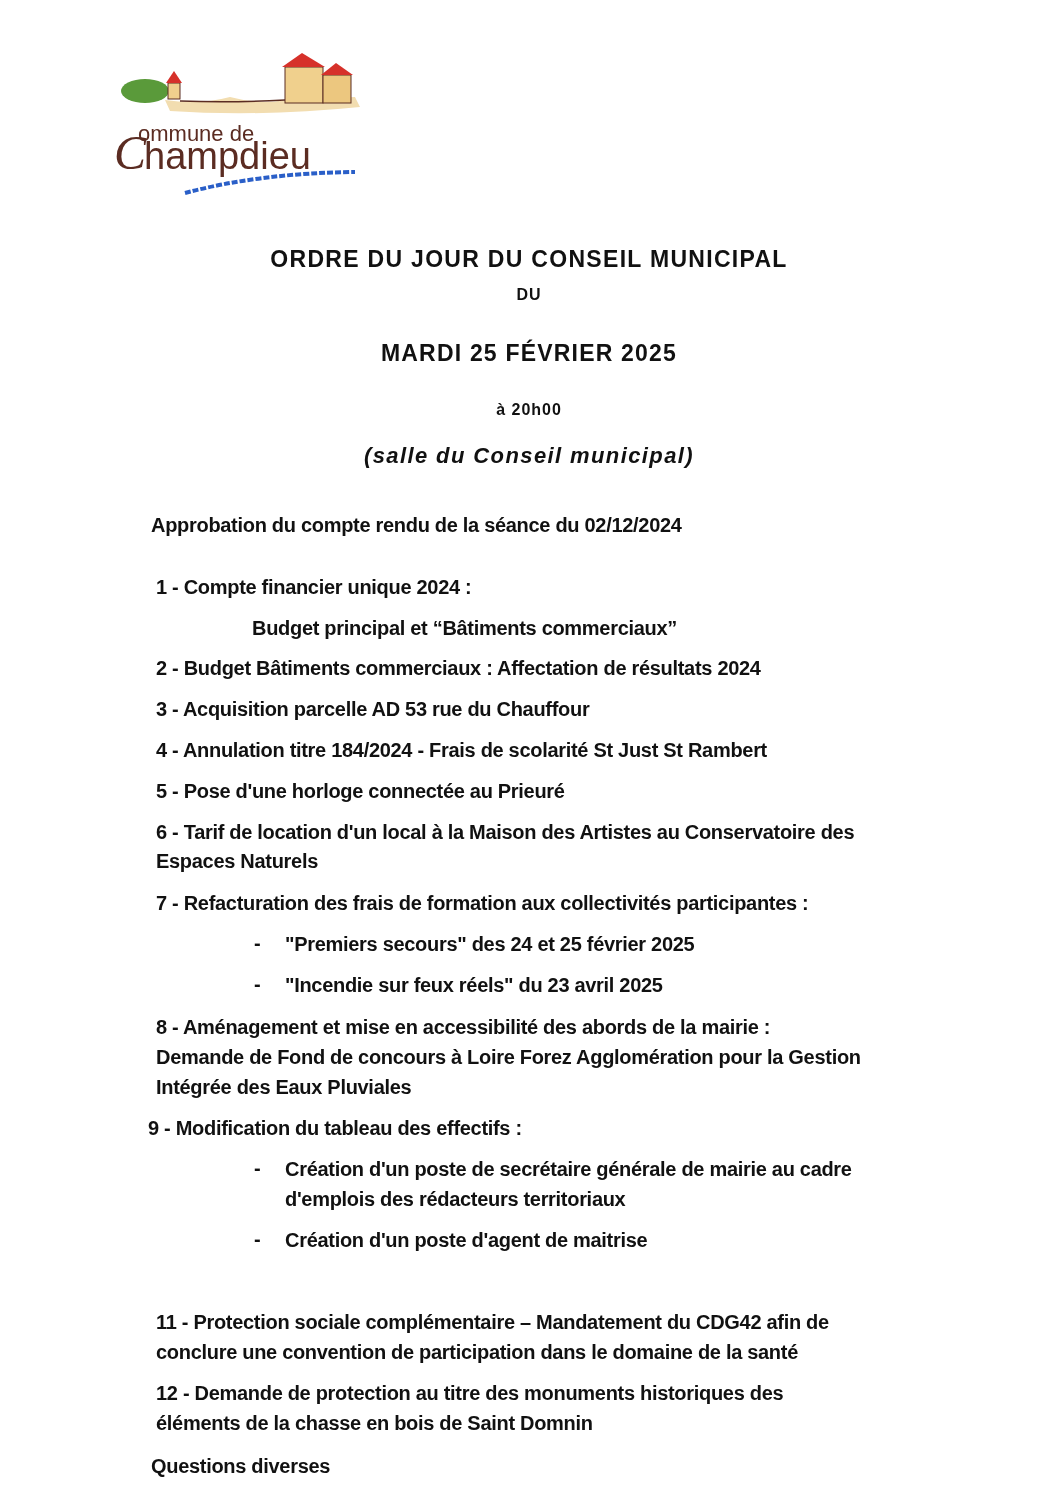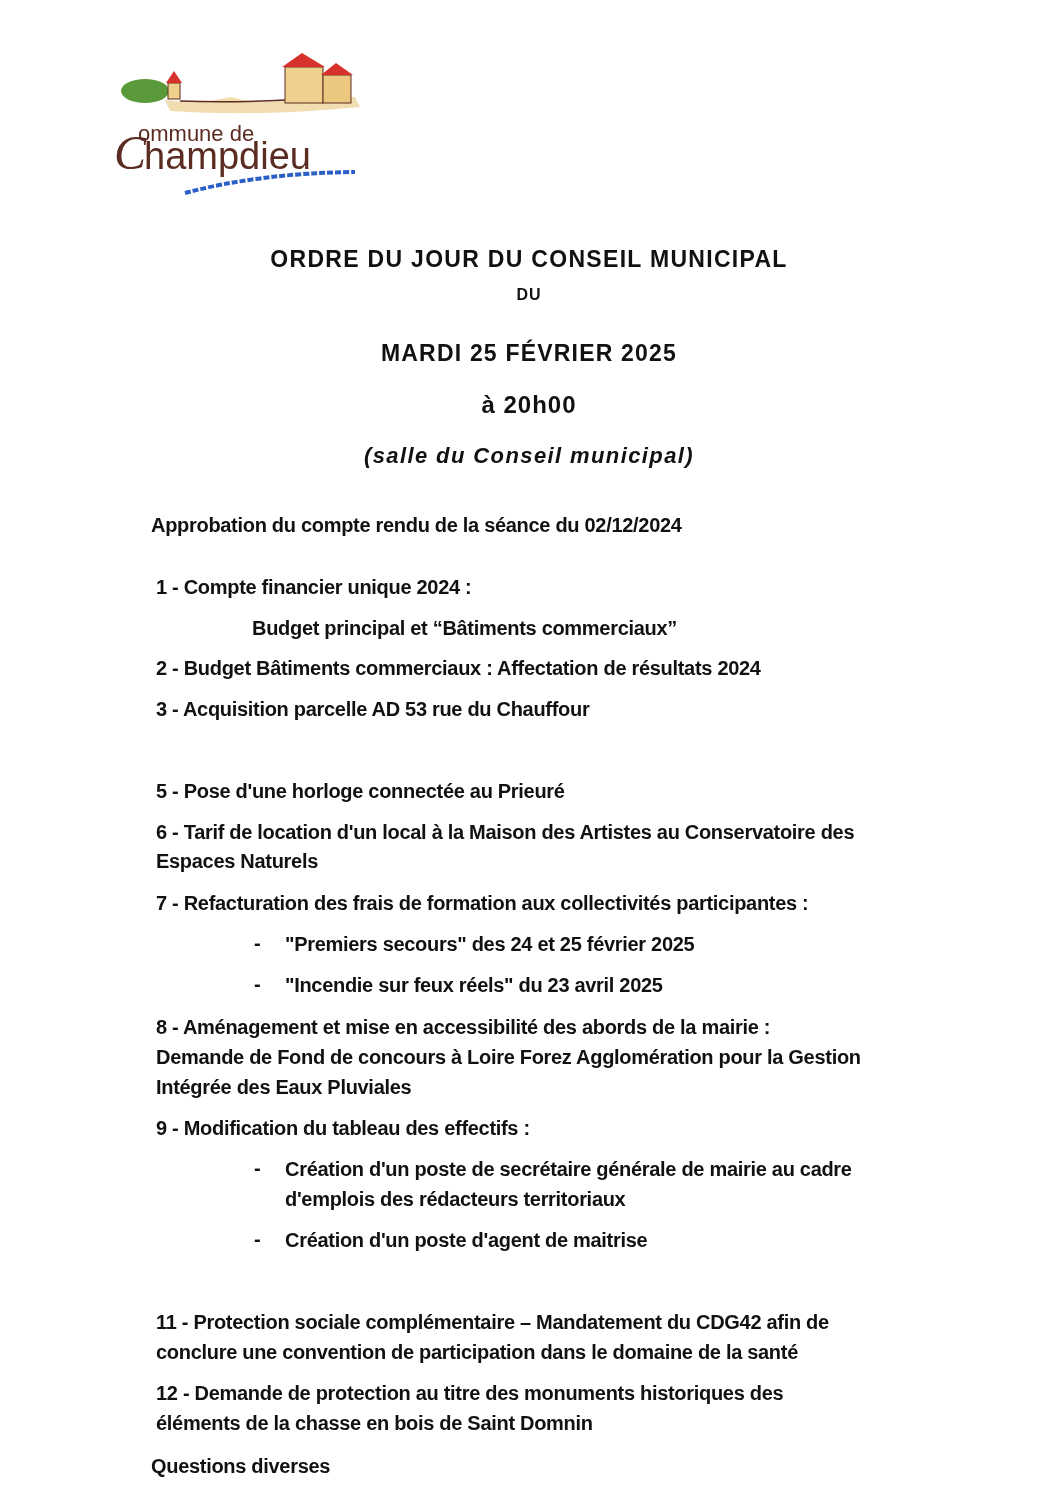--- a/index.html
+++ b/index.html
@@ -4,21 +4,21 @@
 <style>
   html, body { margin: 0; padding: 0; background: #ffffff; }
   body { width: 1058px; height: 1497px; position: relative; overflow: hidden;
          font-family: "Liberation Sans", "DejaVu Sans", sans-serif; color: #111; }
   .page { position: absolute; left: 0; top: 0; width: 1058px; height: 1481px; }
   .logo { position: absolute; left: 110px; top: 45px; width: 260px; height: 155px; }
   .center { position: absolute; left: 0; width: 1058px; text-align: center; font-weight: bold; }
   .title { top: 214px; font-size: 23px; letter-spacing: 1.3px; margin-top: 32px; }
   .du { top: 286px; font-size: 16px; letter-spacing: 1px; }
   .date { top: 340px; font-size: 23px; letter-spacing: 1.2px; }
-  .time { top: 391px; font-size: 24px; letter-spacing: 1px; }
+  .time { top: 401px; font-size: 16px; letter-spacing: 1px; }
   .room { top: 443px; font-size: 22px; font-style: italic; letter-spacing: 1.4px; }
   .line { position: absolute; font-weight: bold; font-size: 20px; line-height: 30px; white-space: nowrap; letter-spacing: -0.3px; text-align: center; }
   .justify { white-space: normal; text-align: justify; text-align-last: left; width: 777px; }
   .dash { position: absolute; font-weight: bold; font-size: 20px; }
 </style>
 </head>
 <body>
 
 <div class="page">
 
@@ -45,33 +45,34 @@
   <div class="center date">MARDI 25 FÉVRIER 2025</div>
   <div class="center time">à 20h00</div>
   <div class="center room">(salle du Conseil municipal)</div>
 
   <div class="line" style="left:151px; top:510px;">Approbation du compte rendu de la séance du 02/12/2024</div>
 
   <div class="line" style="left:156px; top:572px;">1 - Compte financier unique 2024 :</div>
   <div class="line" style="left:252px; top:613px;">Budget principal et “Bâtiments commerciaux”</div>
   <div class="line" style="left:156px; top:653px;">2 - Budget Bâtiments commerciaux : Affectation de résultats 2024</div>
   <div class="line" style="left:156px; top:694px;">3 - Acquisition parcelle AD 53 rue du Chauffour</div>
+  <div class="line" style="left:156px; top:735px;">4 - Annulation titre 184/2024 - Frais de scolarité St Just St Rambert</div>
   <div class="line" style="left:156px; top:776px;">5 - Pose d'une horloge connectée au Prieuré</div>
   <div class="line" style="left:156px; top:817px;">6 - Tarif de location d'un local à la Maison des Artistes au Conservatoire des</div>
   <div class="line" style="left:156px; top:846px;">Espaces Naturels</div>
   <div class="line" style="left:156px; top:888px;">7 - Refacturation des frais de formation aux collectivités participantes :</div>
   <div class="dash" style="left:254px; top:932px;">-</div>
   <div class="line" style="left:285px; top:929px;">"Premiers secours" des 24 et 25 février 2025</div>
   <div class="dash" style="left:254px; top:973px;">-</div>
   <div class="line" style="left:285px; top:970px;">"Incendie sur feux réels" du 23 avril 2025</div>
 
   <div class="line justify" style="left:156px; top:1012px;">8 - Aménagement et mise en accessibilité des abords de la mairie :</div>
   <div class="line" style="left:156px; top:1042px;">Demande de Fond de concours à Loire Forez Agglomération pour la Gestion</div>
   <div class="line" style="left:156px; top:1072px;">Intégrée des Eaux Pluviales</div>
-  <div class="line" style="left:156px; top:1113px;">9 - Modification du tableau des effectifs :</div>
+  <div class="line" style="left:148px; top:1113px;">9 - Modification du tableau des effectifs :</div>
   <div class="dash" style="left:254px; top:1157px;">-</div>
   <div class="line" style="left:285px; top:1154px;">Création d'un poste de secrétaire générale de mairie au cadre</div>
   <div class="line" style="left:285px; top:1184px;">d'emplois des rédacteurs territoriaux</div>
   <div class="dash" style="left:254px; top:1228px;">-</div>
   <div class="line" style="left:285px; top:1225px;">Création d'un poste d'agent de maitrise</div>
   <div class="line justify" style="left:156px; top:1307px;">11 - Protection sociale complémentaire – Mandatement du CDG42 afin de</div>
   <div class="line" style="left:156px; top:1337px;">conclure une convention de participation dans le domaine de la santé</div>
   <div class="line justify" style="left:156px; top:1378px;">12 - Demande de protection au titre des monuments historiques des</div>
   <div class="line" style="left:156px; top:1408px;">éléments de la chasse en bois de Saint Domnin</div>
   <div class="line" style="left:151px; top:1451px;">Questions diverses</div>

